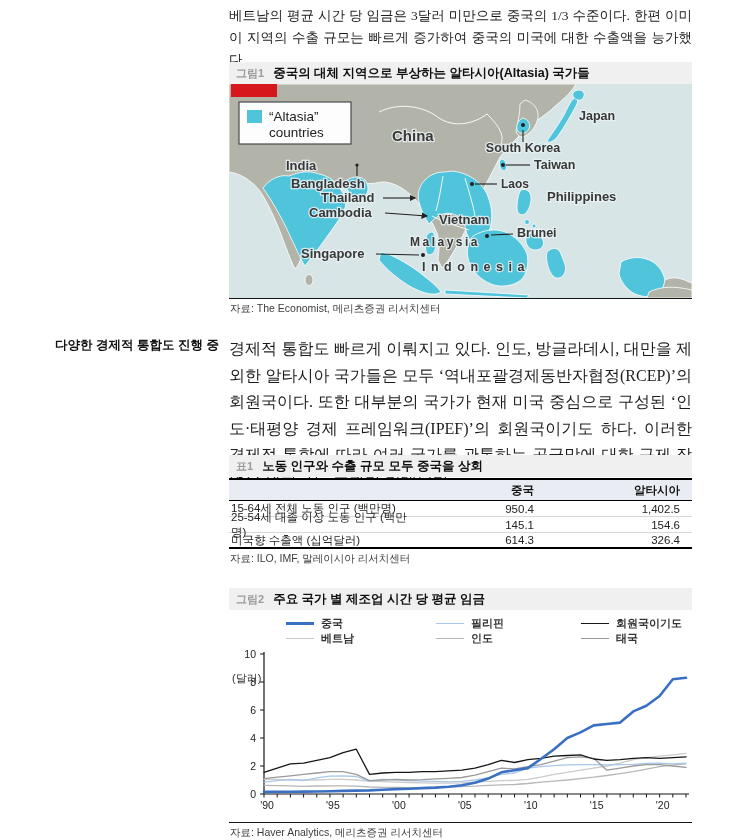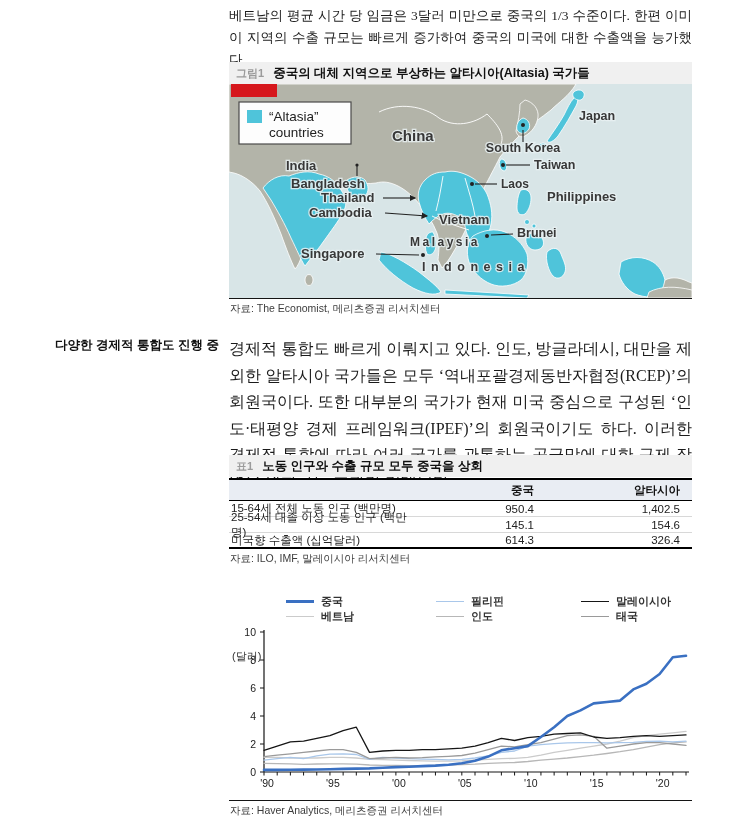--- a/index.html
+++ b/index.html
@@ -180,20 +180,24 @@
       <div class="t-row last">
         <span class="c1">미국향 수출액 (십억달러)</span>
         <span class="c2">614.3</span>
         <span class="c3">326.4</span>
       </div>
     </div>
     <div class="source">자료: ILO, IMF, 말레이시아 리서치센터</div>
   </div>
 
   <div class="abs fig2">
+    <div class="section-bar">
+      <span class="bar-tag">그림2</span>
+      <span class="bar-title">주요 국가 별 제조업 시간 당 평균 임금</span>
+    </div>
     <div class="legend-row">
       <span class="unit-label">(달러)</span>
       <div class="legend" id="legend">
           <div class="l-item">
             <span class="l-sw" style="height: 2.6px; background: rgb(58, 112, 194);"></span>
             <span>중국</span>
           </div>
           <div class="l-item">
             <span class="l-sw" style="height: 1.6px; background: rgb(203, 203, 203);"></span>
             <span>베트남</span>
@@ -201,21 +205,21 @@
           <div class="l-item">
             <span class="l-sw" style="height: 1.6px; background: rgb(169, 199, 234);"></span>
             <span>필리핀</span>
           </div>
           <div class="l-item">
             <span class="l-sw" style="height: 1.6px; background: rgb(183, 183, 183);"></span>
             <span>인도</span>
           </div>
           <div class="l-item">
             <span class="l-sw" style="height: 1.6px; background: rgb(22, 22, 22);"></span>
-            <span>말레이시아</span>
+            <span>회원국이기도</span>
           </div>
           <div class="l-item">
             <span class="l-sw" style="height: 1.6px; background: rgb(154, 154, 154);"></span>
             <span>태국</span>
           </div>
         </div>
     </div>
     <svg id="chart-svg" width="463" height="168" viewBox="0 0 463 168">
         <line x1="35" y1="4" x2="35" y2="146" stroke="#151515" stroke-width="1.2"></line>
         <line x1="35" y1="146" x2="460" y2="146" stroke="#151515" stroke-width="1.2"></line>

